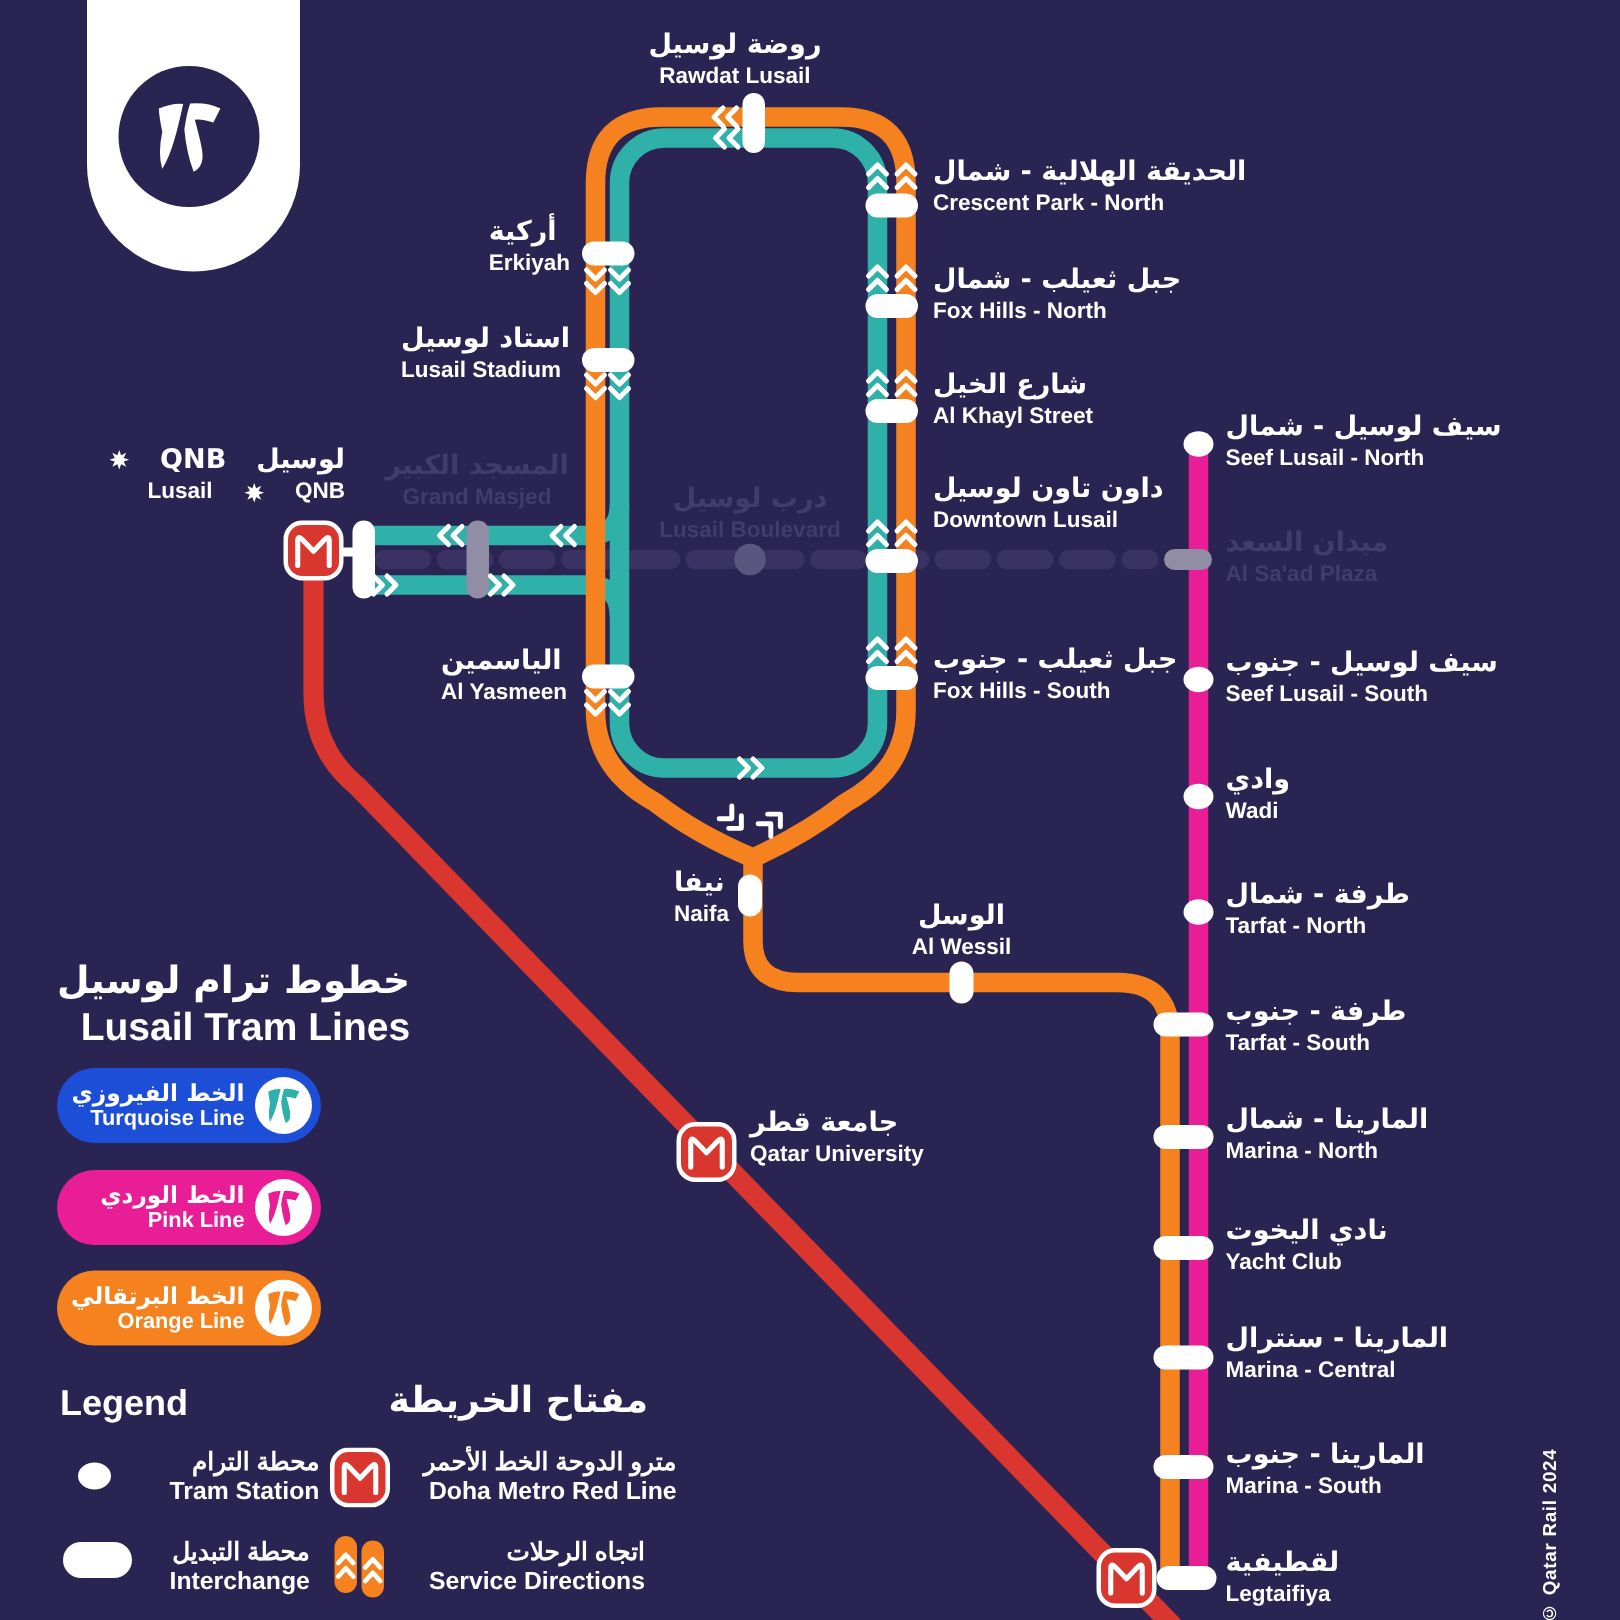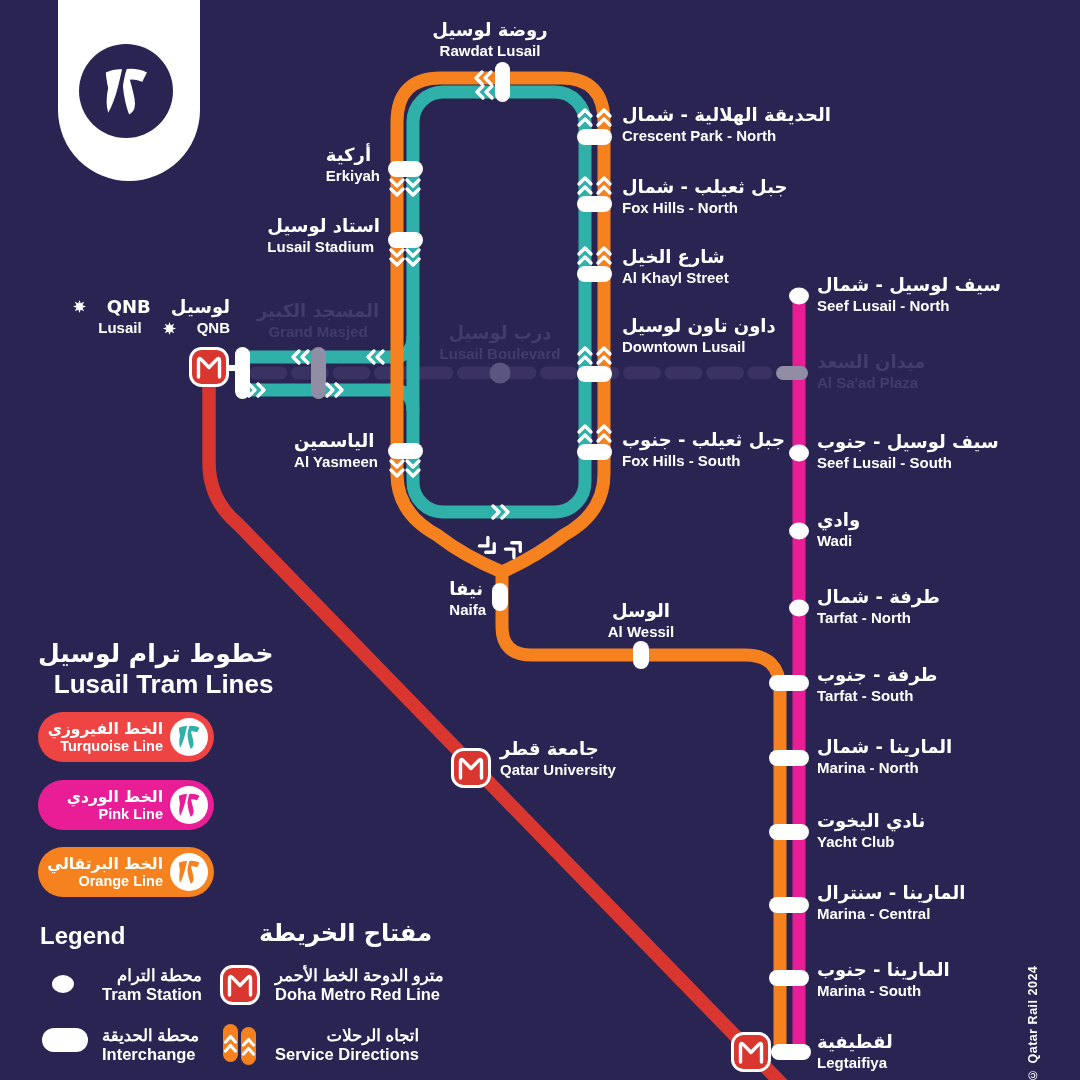--- a/index.html
+++ b/index.html
@@ -26,21 +26,21 @@
   
   .line-pill{position:absolute;left:38px;width:176px;height:50px;border-radius:25px;
     display:flex;align-items:center;justify-content:flex-end;gap:7px;padding-right:6px;box-sizing:border-box;}
   .line-pill .txt{text-align:right;color:#fff;font-weight:700;}
   .line-pill .txt .ar{font-size:15.5px;line-height:18px;font-family:"DejaVu Sans",sans-serif;}
   .line-pill .txt .en{font-size:14.5px;line-height:16px;font-family:"Liberation Sans",sans-serif;}
   .line-pill .badge{width:38px;height:38px;flex:0 0 38px;}
   
   .leg-item{position:absolute;color:#fff;font-weight:700;}
   .leg-item .ar{font-size:16.5px;line-height:20px;font-family:Liberation Sans, sans-serif;}
-  .leg-item .en{font-size:16.5px;line-height:19px;font-family:"Liberation Sans",sans-serif;}
+  .leg-item .en{font-size:16.5px;line-height:19px;font-family:"Liberation Sans",sans-serif;margin-left:11px;}
   
   .logo{position:absolute;left:58px;top:0;width:142px;height:181px;background:#ffffff;
     border-radius:0 0 72px 72px;}
   
   .copyright{position:absolute;left:1026px;top:950px;height:132px;color:#fff;
     font-size:12.5px;font-weight:700;writing-mode:vertical-rl;transform:rotate(180deg);
     font-family:"Liberation Sans",sans-serif;letter-spacing:0.5px;}
 </style>
 </head>
 <body>
@@ -264,21 +264,21 @@
 <div class="stn left" style="left:817px;top:1030px">
   <div class="ar" dir="rtl">لقطيفية</div>
   <div class="en">Legtaifiya</div>
 </div>
 
 <div class="big-head" style="left:38px;top:638px">
   <div class="ar" dir="rtl">خطوط ترام لوسيل</div>
   <div class="en">Lusail Tram Lines</div>
 </div>
 
-<div class="line-pill" style="top:712px;background:#ef4444">
+<div class="line-pill" style="top:712px;background:#1d4ed8">
   <div class="txt">
     <div class="ar" dir="rtl">الخط الفيروزي</div>
     <div class="en">Turquoise Line</div>
   </div>
   <svg class="badge" viewBox="-19 -19 38 38">
     <circle r="19" fill="#ffffff"></circle>
       <g fill="#2FB0A8" transform="scale(0.78)">
         <use href="#tramT"></use>
       </g>
   </svg>
@@ -316,21 +316,21 @@
 </svg>
 <div class="leg-item" style="left:102px;top:965px">
   <div class="ar" dir="rtl">محطة الترام</div>
   <div class="en">Tram Station</div>
 </div>
 
 <svg class="abs" style="left:42px;top:1028px" width="46" height="24" viewBox="0 0 46 24">
   <rect x="0" y="0" width="46" height="24" rx="12" fill="#ffffff"></rect>
 </svg>
 <div class="leg-item" style="left:102px;top:1025px">
-  <div class="ar" dir="rtl">محطة الحديقة</div>
+  <div class="ar" dir="rtl">محطة التبديل</div>
   <div class="en">Interchange</div>
 </div>
 
 <svg class="abs" style="left:220px;top:965px" width="40" height="40" viewBox="-20 -20 40 40">
   <use href="#metroM"></use>
 </svg>
 <div class="leg-item" style="left:275px;top:965px">
   <div class="ar" dir="rtl">مترو الدوحة الخط الأحمر</div>
   <div class="en">Doha Metro Red Line</div>
 </div>

